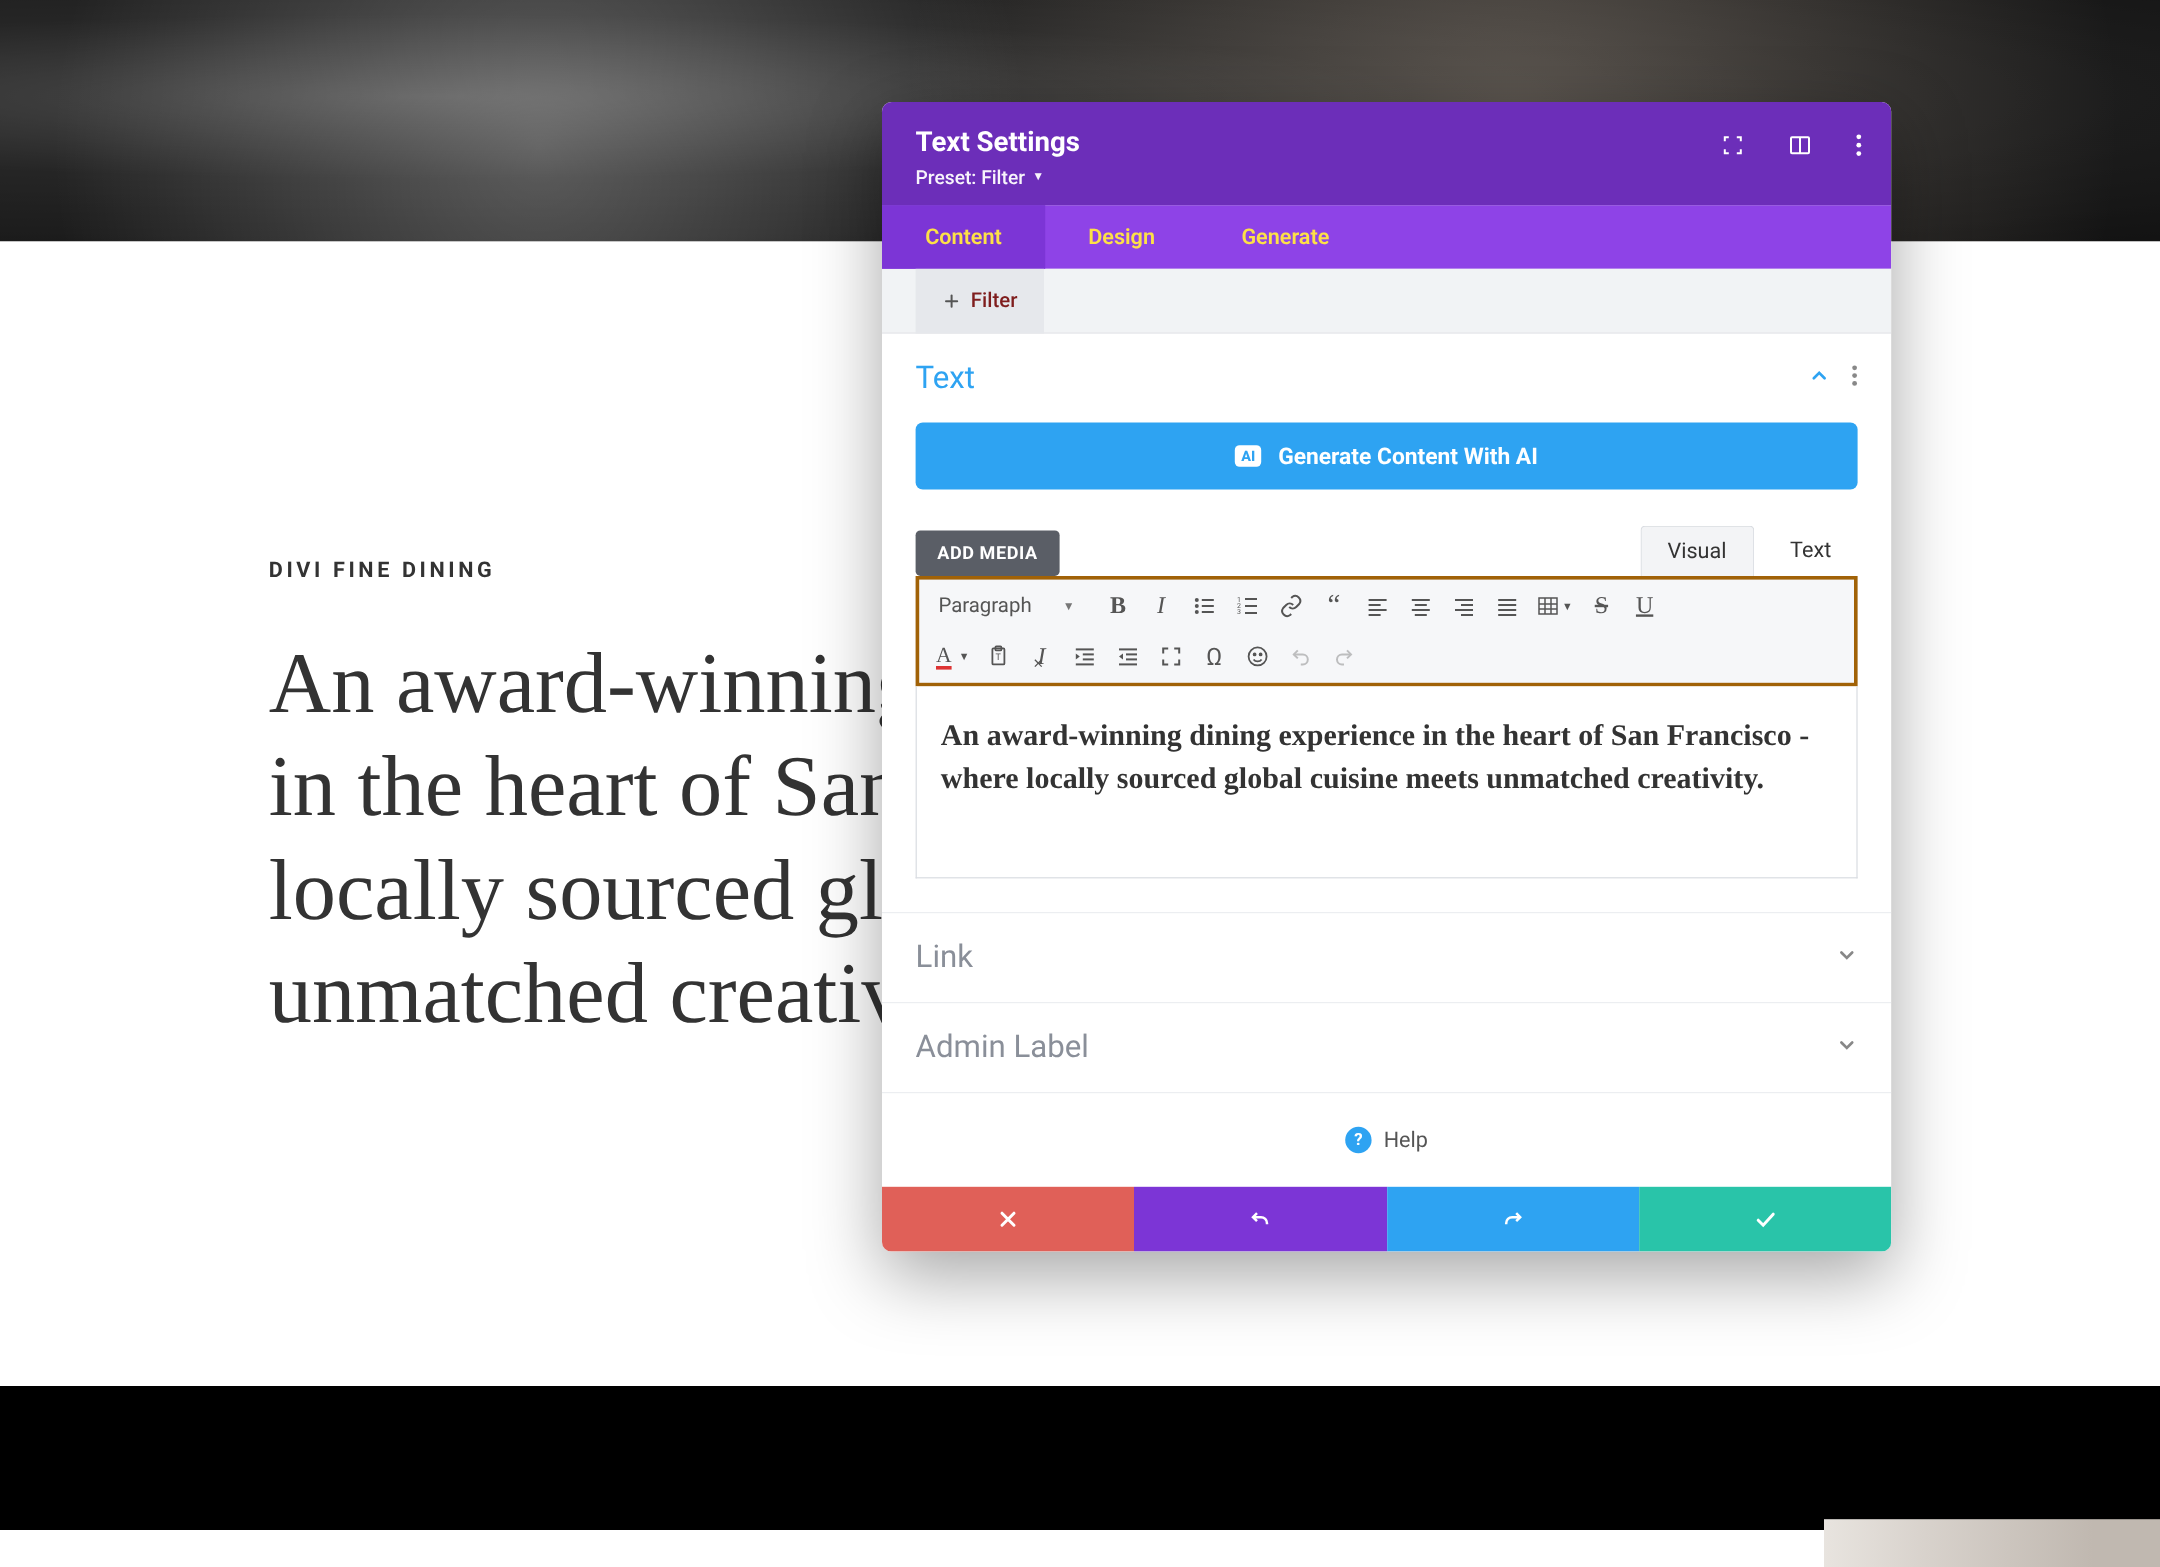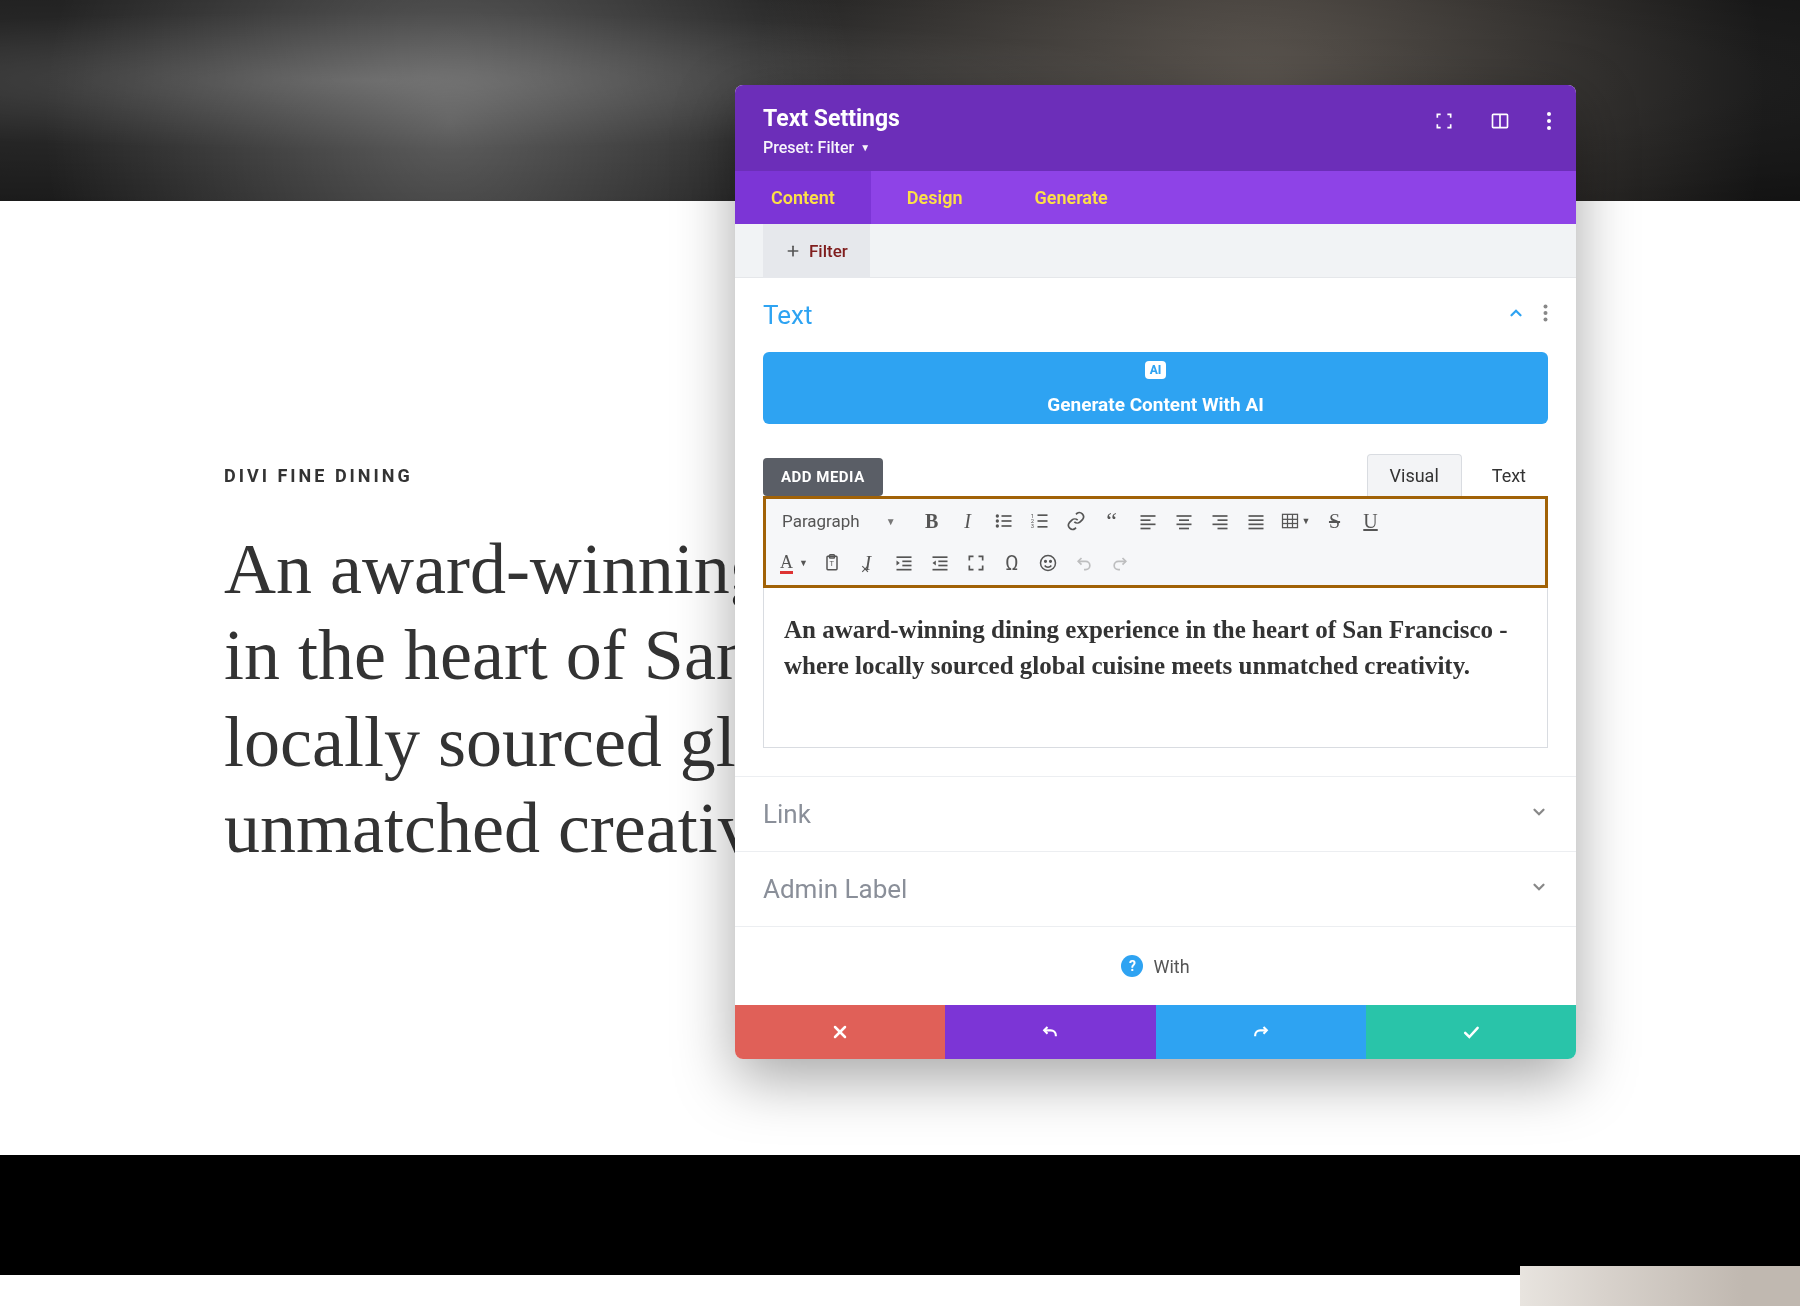--- a/index.html
+++ b/index.html
@@ -39,28 +39,28 @@
 .section { border-bottom: 1px solid #eceef1; }
 .section-head { display: flex; align-items: center; justify-content: space-between; padding: 22px 28px; cursor: pointer; }
 .section-title { font-size: 26px; color: #8a8f99; font-weight: 400; }
 .section-title.active { color: #2ea3f2; }
 .section-head-right { display:flex; align-items:center; gap:18px; color:#888; }
 .section-head-right .chev { color:#2ea3f2; }
 .section-head-right.collapsed .chev { color:#888; }
 
 .section-body { padding: 0 28px 28px; }
 
-.gen-ai-btn { background: #2ea3f2; color:#fff; border-radius: 6px; height: 72px; display:flex; align-items:center; justify-content:center; gap:14px; font-size:19px; font-weight:700; cursor:pointer; margin-bottom: 30px; flex-direction: column;}
+.gen-ai-btn { background: #2ea3f2; color:#fff; border-radius: 6px; height: 56px; display:flex; align-items:center; justify-content:center; gap:14px; font-size:19px; font-weight:700; cursor:pointer; margin-bottom: 30px;}
 .gen-ai-badge { background:#fff; color:#2ea3f2; border-radius:4px; padding:2px 5px; font-size:12px; font-weight:800; }
 
 .body-label { font-size: 18px; color:#333; margin-bottom: 10px; }
 
 .editor-top { display:flex; justify-content:space-between; align-items:flex-end; margin-bottom: 0; }
 .add-media { background:#5a5e66; color:#fff; font-weight:700; font-size:15px; padding: 10px 18px; border-radius:4px; letter-spacing:0.5px; cursor:pointer;}
-.editor-tabs { display:flex; gap:8px;align-items:center; }
+.editor-tabs { display:flex; gap:8px; }
 .editor-tab { padding: 10px 22px; font-size:18px; color:#333; cursor:pointer; border-top-left-radius:4px; border-top-right-radius:4px; }
 .editor-tab.active { background:#f3f4f6; border:1px solid #d9dce1; border-bottom:none; }
 
 .toolbar { border:3px solid #a16207; background:#f6f7f9; padding: 6px 10px; display:flex; flex-wrap:wrap; align-items:center; gap: 4px; }
 .fmt-select { display:flex; align-items:center; gap:26px; padding: 4px 10px 4px 6px; font-size:17px; color:#555; cursor:pointer; margin-right:6px;}
 .fmt-select .dd { font-size:10px; color:#777; }
 .tbtn { width:32px; height:32px; display:flex; align-items:center; justify-content:center; color:#555; cursor:pointer; border-radius:3px; }
 .tbtn.disabled { opacity:0.35; cursor:default; }
 .tbtn svg { width:20px; height:20px; }
 .tbtn.wide { width:auto; padding:0 4px; gap:2px;}
@@ -347,21 +347,21 @@
       <div class="section-head-right collapsed">
           <span class="chev"><svg width="18" height="18" viewBox="0 0 24 24" fill="none" stroke="currentColor" stroke-width="3" stroke-linecap="round">
               <polyline points="6 9 12 15 18 9"></polyline>
             </svg></span>
         </div>
     </div>
   </div>
 
   <div class="help-row">
     <span class="help-icon">?</span>
-    <span>With</span>
+    <span>Help</span>
   </div>
 
   <div class="footer">
     <div class="fbtn cancel">
         <svg viewBox="0 0 24 24" fill="none" stroke="#fff" stroke-width="3" stroke-linecap="round">
           <line x1="6" y1="6" x2="18" y2="18"></line>
           <line x1="18" y1="6" x2="6" y2="18"></line>
         </svg>
       </div>
     <div class="fbtn undo">

